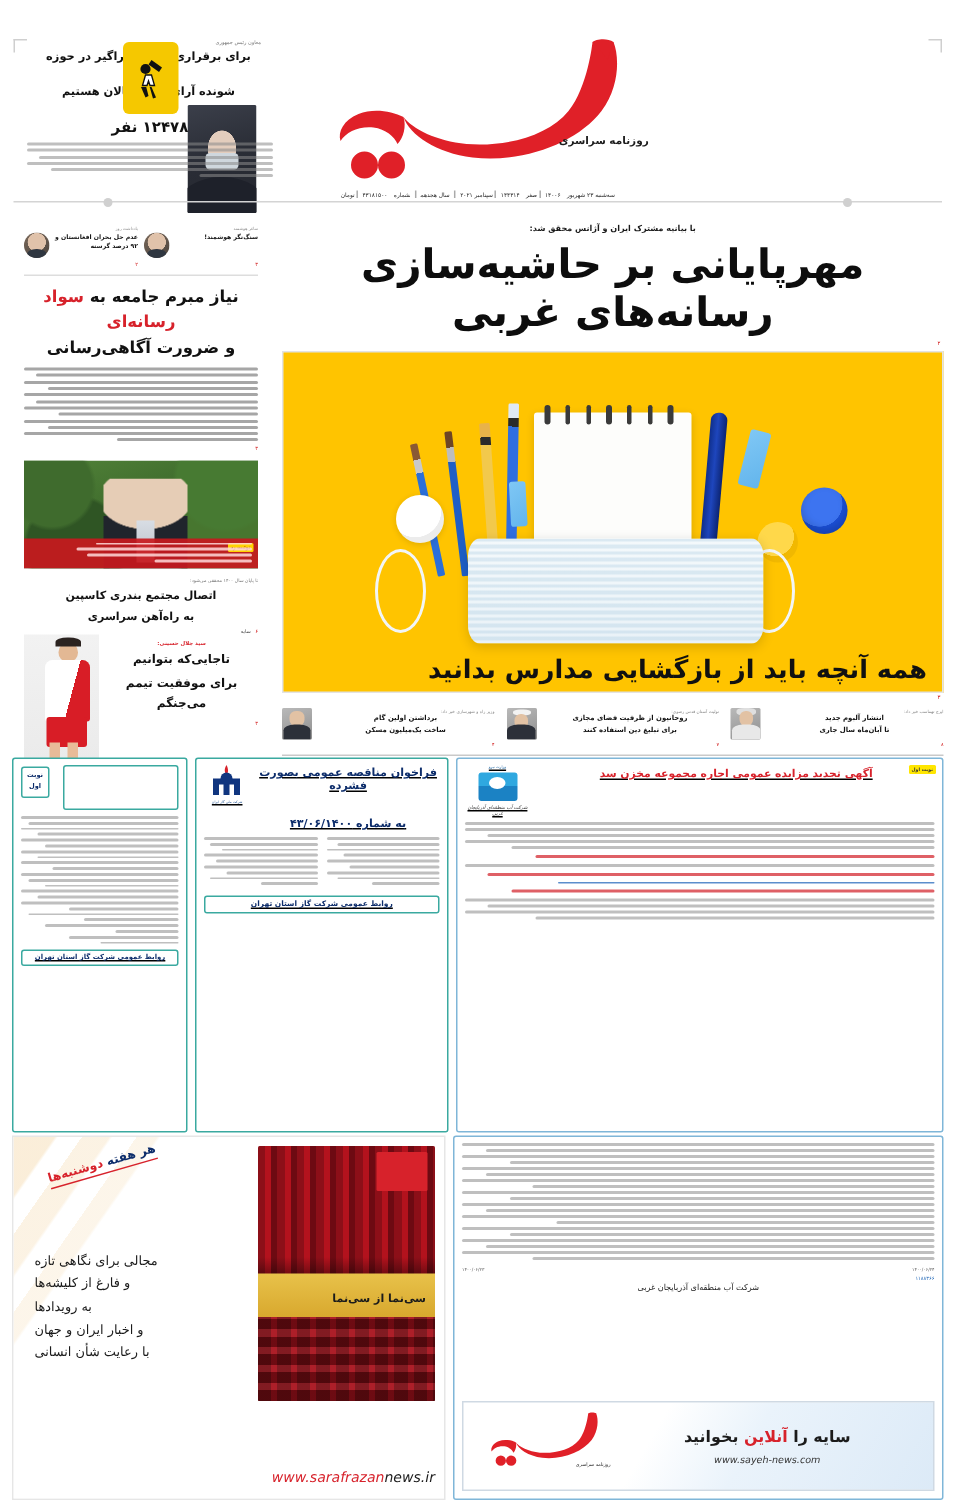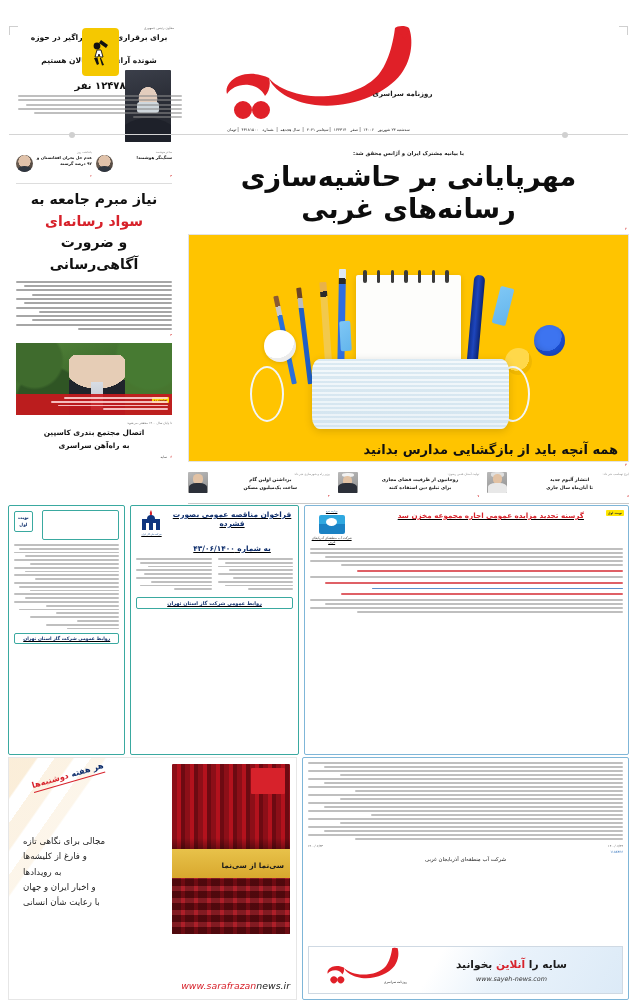--- a/index.html
+++ b/index.html
@@ -103,21 +103,21 @@
   }
   .op-box .avatar::after{ content:""; position:absolute; left:12%; bottom:-8%; width:76%; height:42%;
     background:#2f3640; border-radius:48% 48% 0 0; }
   .op-box .t { font-size:4.1px; font-weight:bold; color:#111; line-height:1.45; text-align:right; flex:1; }
   .op-box .pg { font-size:3.3px; color:#c00; margin-top:2px; text-align:right; }
 
   .rail-div { height:1px; background:#ddd; margin:5px 0 5px; }
 
   .lead-art { margin-top:2px; }
   .lead-art h2 {
-    font-size:14px; line-height:1.55; text-align:center; color:#111; font-weight:bold;
+    font-size:11px; line-height:1.55; text-align:center; color:#111; font-weight:bold;
     letter-spacing:-.25px;
   }
   .lead-art h2 .red { color:#D7222B; }
   .lead-art .copy { margin-top:5px; }
   .lead-art .pg { font-size:3.3px; color:#c00; margin-top:3px; }
 
   .photo-block { position:relative; margin-top:6px; width:100%; height:72px; overflow:hidden; }
   .photo-foliage {
     position:absolute; inset:0;
     background:
@@ -236,21 +236,21 @@
       linear-gradient(180deg,#e6f1f7,#cfe2ee);
     border-radius:8px/12px; box-shadow:0 2px 8px rgba(0,0,0,.15);
   }
   .hero .strap {
     position:absolute; border:2.4px solid #f2f5f6; border-radius:50%;
     width:34px; height:56px; background:transparent;
   }
   .hero .strap.l { left:14%; top:58%; }
   .hero .strap.r { left:70%; top:58%; }
   .hero .hero-cap {
-    position:absolute; right:10px; bottom:4px; font-size:13px; font-weight:bold;
+    position:absolute; right:10px; bottom:4px; font-size:17px; font-weight:bold;
     color:#111; letter-spacing:-.5px;
   }
   .pg-hero { font-size:3.6px; color:#c00; margin-top:1px; text-align:right; padding-right:2px; }
 
   .news-strip { display:flex; gap:8px; margin-top:5px; }
   .news-item { flex:1; display:flex; gap:3px; align-items:flex-start; }
   .news-item .thumb {
     width:20px; height:21px; flex:0 0 20px; overflow:hidden; border-radius:1px;
     background:linear-gradient(160deg,#b9b9b9,#8f8f8f); position:relative;
   }
@@ -342,21 +342,21 @@
 
   .ad-water2 {
     width:327px; border:1px solid #7fb6d8; border-radius:2px; padding:4px 5px; position:relative;
   }
   .ad-water2 .copy span { height:1.9px; margin-bottom:2.1px; }
   .ad-water2 .datesrow { display:flex; justify-content:space-between; font-size:3px; color:#555; margin-top:4px; }
   .ad-water2 .shenase { color:#1b63b5; font-size:3.4px; margin-top:2px; }
   .ad-water2 .company { text-align:center; font-size:5.4px; color:#1b1b1b; margin-top:2px; }
 
   .sayeh-ad {
-    position:absolute; left:5px; right:5px; bottom:5px; height:48px;
+    position:absolute; left:5px; right:5px; bottom:5px; height:60px;
     background:linear-gradient(120deg,#ffffff 0 40%, #eaf3fb 60%, #dceaf7 100%);
     border:1px solid #cfd9e3; display:flex; align-items:center; padding:0 8px;
   }
   .sayeh-ad .slogan { flex:1; text-align:center; }
   .sayeh-ad .slogan .l1 { font-size:10.6px; font-weight:bold; color:#1b1b1b; letter-spacing:-.4px; }
   .sayeh-ad .slogan .l1 .red { color:#D7222B; }
   .sayeh-ad .slogan .url { font-size:6.4px; color:#333; font-style:italic; margin-top:5px; }
   .sayeh-ad .logo2 { width:92px; flex:0 0 92px; position:relative; height:52px; }
   .sayeh-ad .logo2 .sub2 { position:absolute; right:2px; bottom:12px; font-size:3.2px; color:#222; }
 
@@ -547,20 +547,37 @@
     <div class="mini-art">
       <div class="over">تا پایان سال ۱۴۰۰ محققی می‌شود:</div>
       <h3>اتصال مجتمع بندری کاسپین</h3>
       <h3>به راه‌آهن سراسری</h3>
       <div class="pgwrap">
         <div class="pg">۶</div>
         <div class="sec">سایه</div>
       </div>
     </div>
 
+    <div class="sport-wrap">
+      <div class="sport-img">
+        <div class="head"></div>
+        <div class="torso"></div>
+        <div class="shorts"></div>
+        <div class="legL"></div>
+        <div class="legR"></div>
+        <div class="sockL"></div>
+        <div class="sockR"></div>
+      </div>
+      <div class="sport-txt">
+        <div class="src">سید جلال حسینی:</div>
+        <h3>تاجایی‌که بتوانیم</h3>
+        <h3>برای موفقیت تیمم می‌جنگم</h3>
+        <div class="pg">۳</div>
+      </div>
+    </div>
   </div>
 
   <div class="main rtl">
     <div class="kicker-main">با بیانیه مشترک ایران و آژانس محقق شد:</div>
     <div class="headline-main">مهرپایانی بر حاشیه‌سازی رسانه‌های غربی</div>
     <div class="pg-main">۲</div>
 
     <div class="hero">
       <div class="stage">
 
@@ -637,21 +654,21 @@
 
     <div class="main-rule"></div>
   </div>
 
   <div class="ads-row rtl">
 
     <div class="ad ad-water">
       <div class="tag-yellow">نوبت اول</div>
       <div class="ad-head">
         <div class="ad-title-water">
-          <div class="t">گرسنه تجدید مزایده عمومی اجاره مجموعه مخزن سد</div>
+          <div class="t">آگهی تجدید مزایده عمومی اجاره مجموعه مخزن سد</div>
         </div>
         <div class="ad-logo-water">
           <div class="cap">وزارت نیرو</div>
           <div class="mark"></div>
           <div class="sig">شرکت آب منطقه‌ای آذربایجان غربی</div>
         </div>
       </div>
       <div class="copy">
         <span class="full"></span>
           <span class="full"></span>

